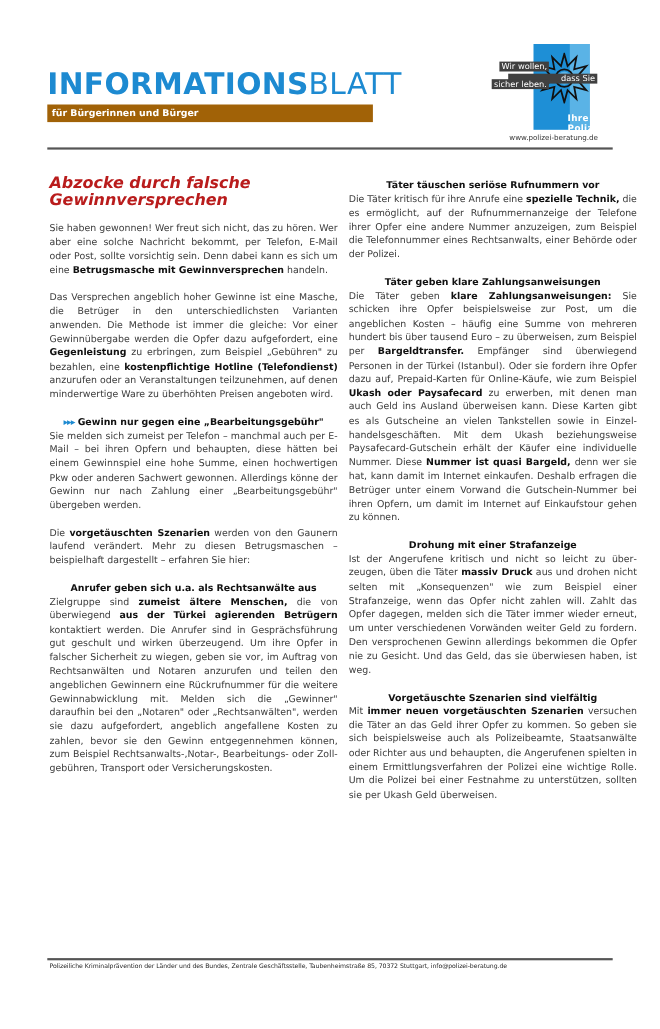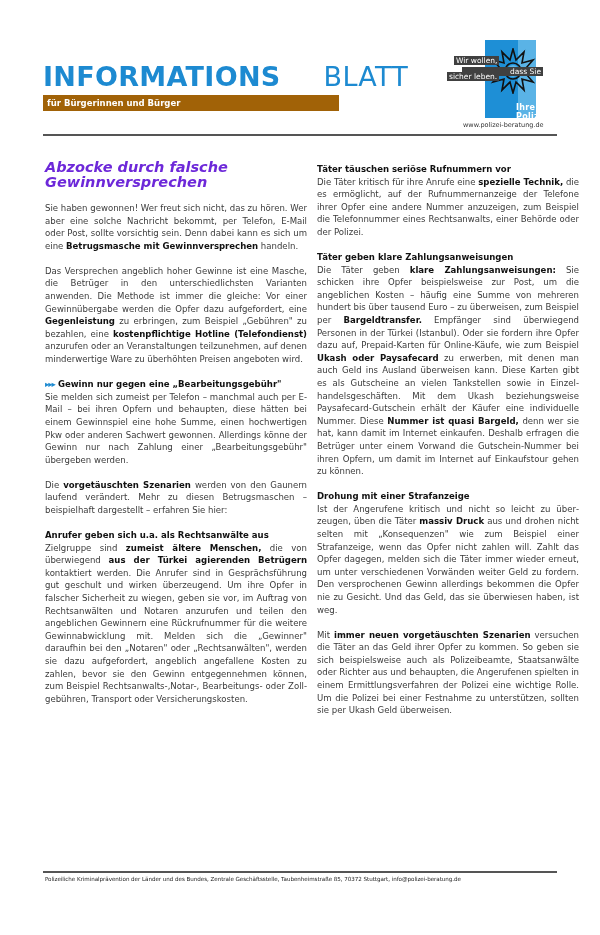--- a/index.html
+++ b/index.html
@@ -2,21 +2,21 @@
 <html><head>
 <meta charset="utf-8">
 <style>
   * { margin: 0; padding: 0; box-sizing: border-box; }
   html, body { width: 600px; height: 935px; background: #ffffff; overflow: hidden; }
   body { font-family: "DejaVu Sans", sans-serif; color: #333333; position: relative; }
 
   .header { position: absolute; left: 43px; top: 40px; width: 514px; height: 90px; }
   .title { position: absolute; left: 0; top: 23px; font-size: 27px; letter-spacing: 0.3px; color: #1d8ad1; white-space: nowrap; line-height: 1; }
   .title b { font-weight: bold; }
-  .title span.light { font-weight: normal; margin-left: 43px; }
+  .title span.light { font-weight: normal; }
   .subtitle-bar { position: absolute; left: 0; top: 55px; width: 296px; height: 16px; background: #a16207; color: #ffffff; font-size: 8.5px; font-weight: bold; padding: 2px 4px; line-height: 12px; }
 
   .logo { position: absolute; left: 399px; top: 0; width: 115px; height: 80px; }
   .logo .panel { position: absolute; left: 43px; top: 0; width: 51px; height: 78px; background: #1e8fd6; }
   .logo .panel .pale { position: absolute; right: 0; top: 0; width: 18px; height: 78px; background: #5ab3e6; }
   .logo .star { position: absolute; left: 48px; top: 8px; width: 46px; height: 46px; }
   .logo .slogan { position: absolute; left: 0; font-size: 7.5px; background: #404040; color: #fff; line-height: 9px; padding: 0 2px; white-space: nowrap; }
   .logo .s1 { top: 16px; left: 12px; }
   .logo .s2 { top: 27px; left: 20px; padding-left: 48px; }
   .logo .s3 { top: 32px; left: 5px; }
@@ -25,23 +25,23 @@
 
   .rule { position: absolute; left: 43px; height: 2px; background: #555; }
   .rule.top { top: 134px; width: 514px; }
   .rule.bottom { top: 871px; width: 514px; height: 1.5px; }
 
   .col { position: absolute; top: 160px; width: 262px; font-size: 8.55px; line-height: 12.6px; color: #3a3a3a; text-align: justify; hyphens: manual; }
   .col.left { left: 45px; }
   .col.right { left: 317px; top: 163px; }
   .col b { color: #111; font-weight: bold; }
   .col p { margin-bottom: 12.5px; }
-  .col .h { font-weight: bold; color: #111; display: block; text-align: left; }
+  .col .h { font-weight: bold; color: #111; display: block; text-align: center; }
 
-  .main-heading { font-size: 14.5px; line-height: 15px; font-weight: bold; font-style: italic; color: #6d28d9; margin-bottom: 12px; text-align: left; }
+  .main-heading { font-size: 14.5px; line-height: 15px; font-weight: bold; font-style: italic; color: #b91c1c; margin-bottom: 12px; text-align: left; }
   .arrows { color: #1d8ad1; font-weight: bold; letter-spacing: -1px; margin-right: 3px; }
 
   .footer { position: absolute; left: 45px; top: 876px; font-size: 5.6px; color: #222; white-space: nowrap; letter-spacing: -0.05px; }
 </style>
 </head>
 <body>
 
 <div class="header">
   <div class="title">
     <b>INFORMATIONS</b><span class="light">BLATT</span>
@@ -105,18 +105,19 @@
     <span class="h">Täter geben klare Zahlungsanweisungen</span>
     <span>Die Täter geben </span><b>klare Zahlungsanweisungen:</b><span> Sie schicken ihre Opfer beispielsweise zur Post, um die angeblichen Kosten – häufig eine Summe von meh­reren hundert bis über tausend Euro – zu überwei­sen, zum Beispiel per </span><b>Bargeldtransfer.</b><span> Empfänger sind überwiegend Personen in der Türkei (Istanbul). Oder sie fordern ihre Opfer dazu auf, Prepaid-Karten für Online-Käufe, wie zum Beispiel </span><b>Ukash oder Pay­safecard</b><span> zu erwerben, mit denen man auch Geld ins Ausland überweisen kann. Diese Karten gibt es als Gutscheine an vielen Tankstellen sowie in Einzel­handelsgeschäften. Mit dem Ukash beziehungsweise Paysafecard-Gutschein erhält der Käufer eine indivi­duelle Nummer. Diese </span><b>Nummer ist quasi Bargeld,</b><span> denn wer sie hat, kann damit im Internet einkaufen. Deshalb erfragen die Betrüger unter einem Vorwand die Gutschein-Nummer bei ihren Opfern, um damit im Internet auf Einkaufstour gehen zu können.</span>
   </p>
 
   <p>
     <span class="h">Drohung mit einer Strafanzeige</span>
     <span>Ist der Angerufene kritisch und nicht so leicht zu über­zeugen, üben die Täter </span><b>massiv Druck</b><span> aus und drohen nicht selten mit „Konsequenzen" wie zum Beispiel einer Strafanzeige, wenn das Opfer nicht zahlen will. Zahlt das Opfer dagegen, melden sich die Täter immer wieder erneut, um unter verschiedenen Vorwänden weiter Geld zu fordern. Den versprochenen Gewinn allerdings bekommen die Opfer nie zu Gesicht. Und das Geld, das sie überwiesen haben, ist weg.</span>
   </p>
 
   <p>
+    <span class="h">Vorgetäuschte Szenarien sind vielfältig</span>
     <span>Mit </span><b>immer neuen vorgetäuschten Szenarien</b><span> ver­suchen die Täter an das Geld ihrer Opfer zu kommen. So geben sie sich beispielsweise auch als Polizeibeamte, Staatsanwälte oder Richter aus und behaupten, die Angerufenen spielten in einem Ermittlungsverfahren der Polizei eine wichtige Rolle. Um die Polizei bei einer Festnahme zu unterstützen, sollten sie per Ukash Geld überweisen.</span>
   </p>
 </div>
 
 <div class="rule bottom"></div>
 <div class="footer">Polizeiliche Kriminalprävention der Länder und des Bundes, Zentrale Geschäftsstelle, Taubenheimstraße 85, 70372 Stuttgart, info@polizei-beratung.de</div>
 
 </body></html>

